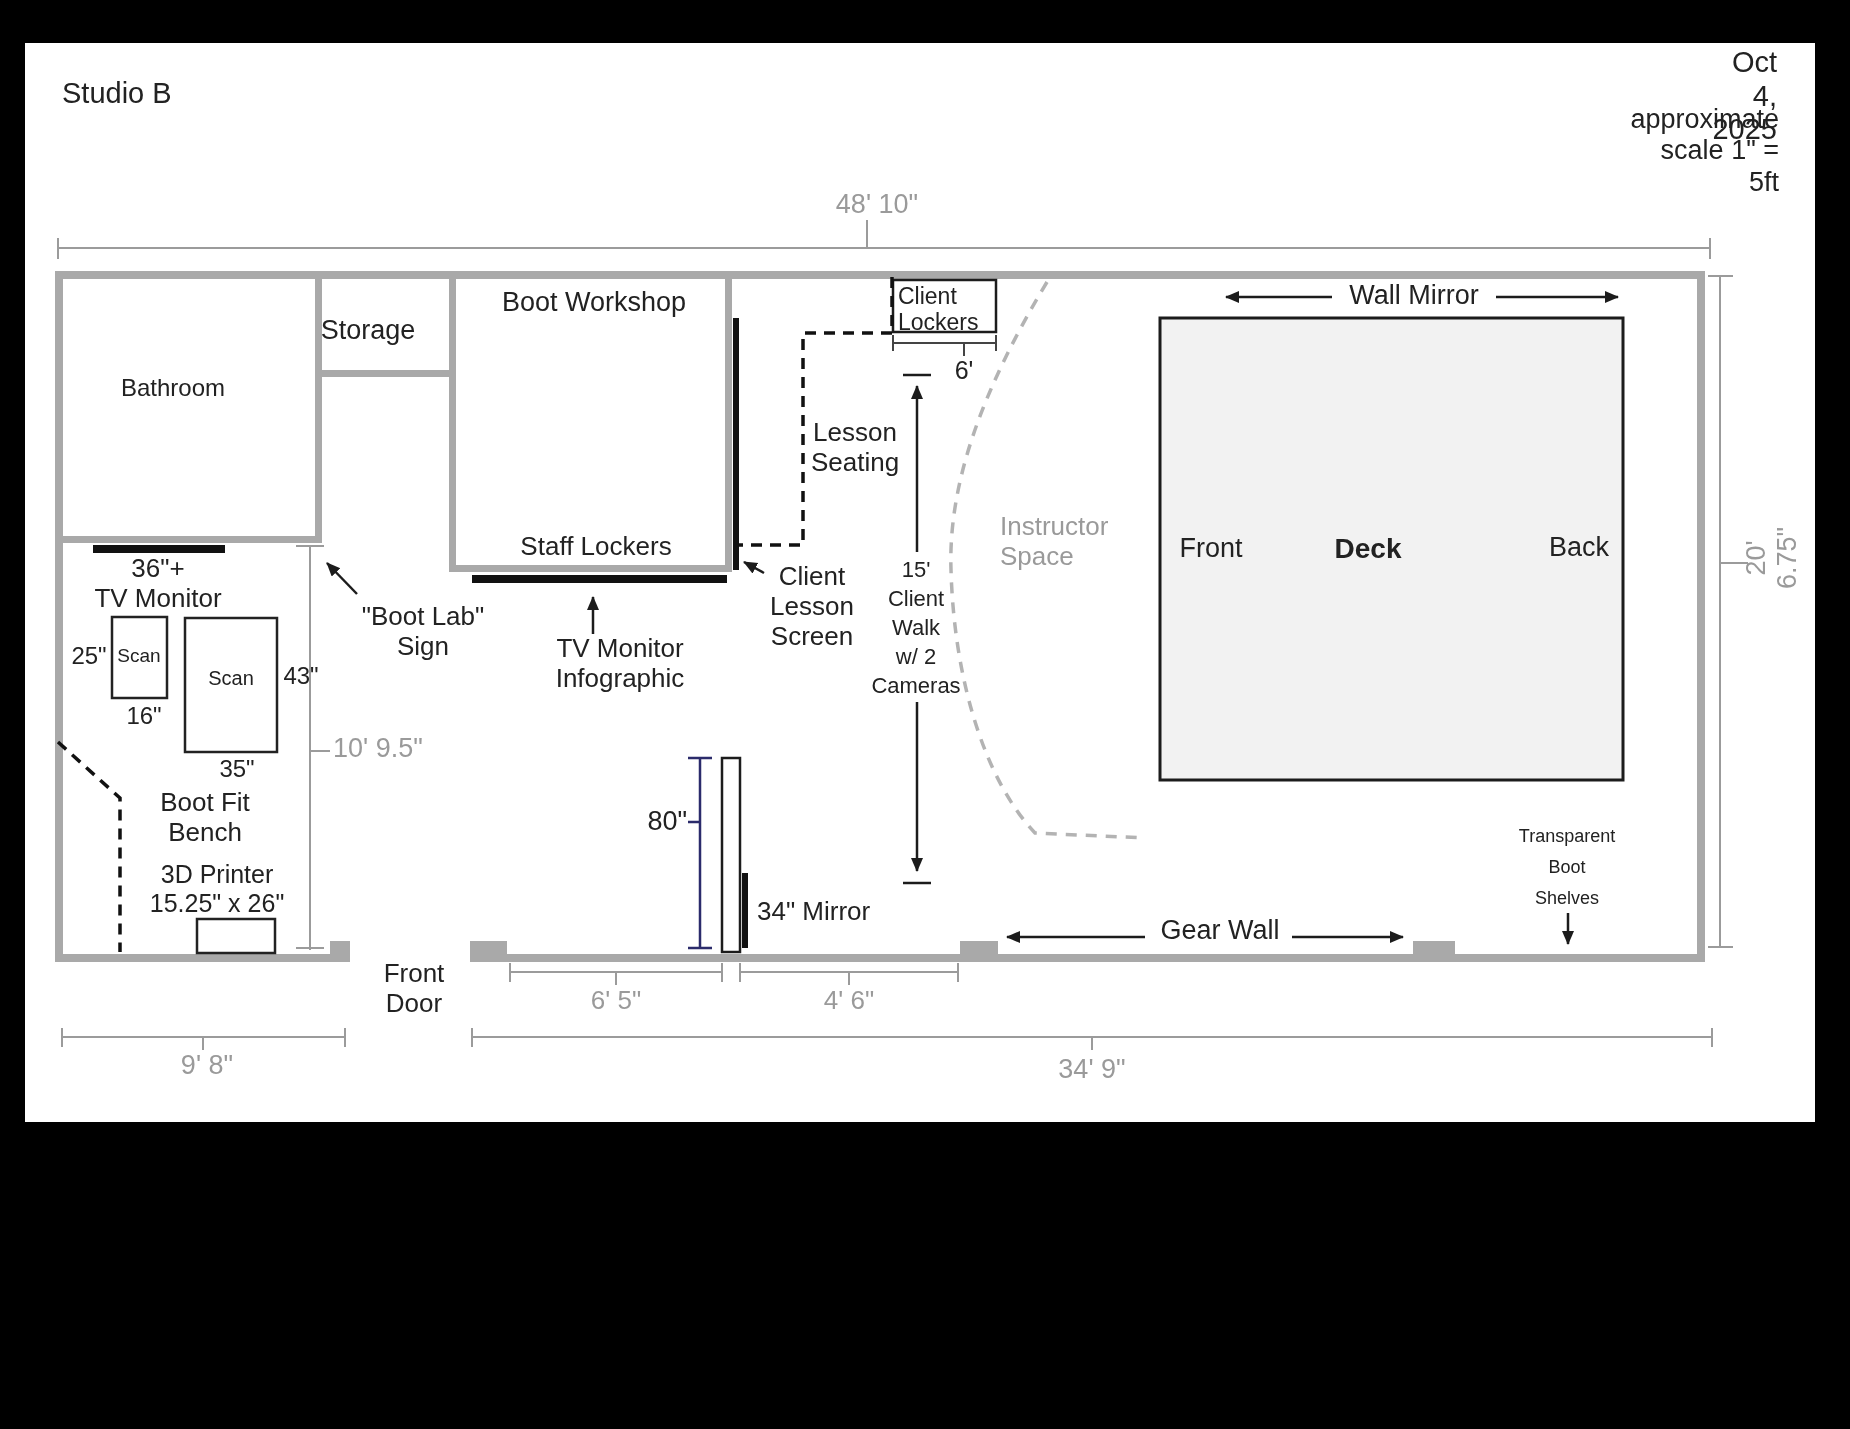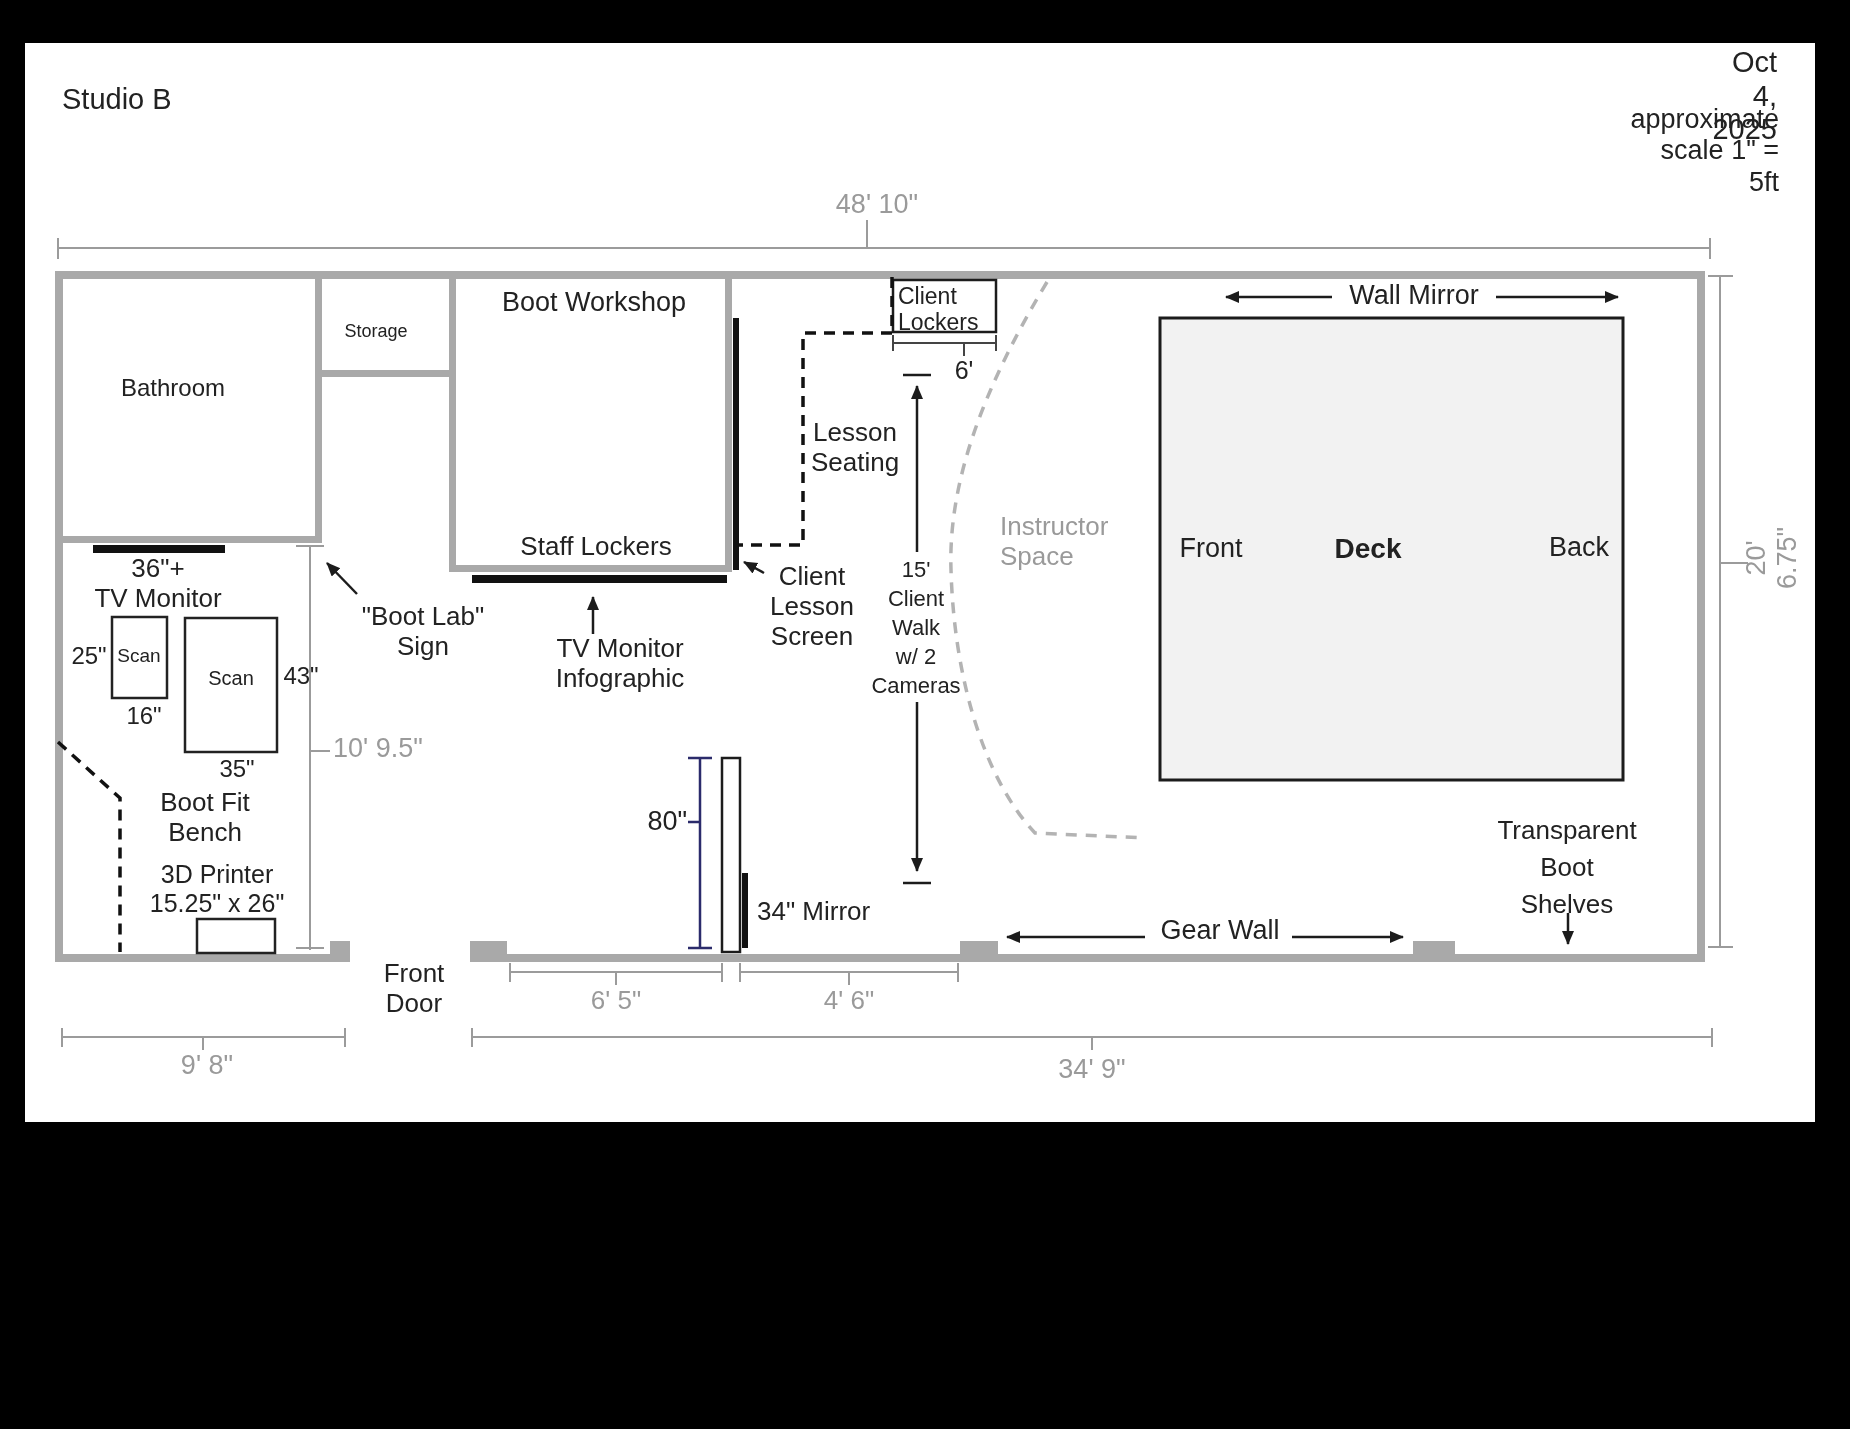--- a/index.html
+++ b/index.html
@@ -91,29 +91,29 @@
       <path d="M903,375 H931"></path>
       <path d="M917,702 L917,871" marker-end="url(#ah)"></path>
       <path d="M903,883 H931"></path>
       <path d="M357,594 L327,563" marker-end="url(#ah)"></path>
       <path d="M764,573 L744,562" marker-end="url(#ah)"></path>
       <path d="M593,634 L593,597" marker-end="url(#ah)"></path>
       <path d="M1568,913 L1568,944" marker-end="url(#ah)"></path>
     </g>
   </svg>
 
-  <div class="lbl l" style="left:62px;top:94px;font-size:29px;margin-top:6px;">Studio B</div>
+  <div class="lbl l" style="left:62px;top:94px;font-size:29px;">Studio B</div>
   <div class="lbl r" style="left:1777px;top:96px;font-size:29px;">Oct 4, 2025</div>
   <div class="lbl r" style="left:1779px;top:151px;font-size:27px;">approximate scale 1" = 5ft</div>
 
   <div class="lbl c gray" style="left:877px;top:205px;font-size:27px;">48' 10"</div>
   <div class="lbl rot gray" style="left:1772px;top:558px;font-size:27px;">20' 6.75"</div>
 
   <div class="lbl c" style="left:173px;top:388px;font-size:24px;">Bathroom</div>
-  <div class="lbl c" style="left:376px;top:331px;font-size:18px;text-align:right;">Storage</div>
+  <div class="lbl c" style="left:368px;top:331px;font-size:27px;text-align:right;">Storage</div>
   <div class="lbl c" style="left:594px;top:303px;font-size:27px;">Boot Workshop</div>
   <div class="lbl c" style="left:596px;top:546px;font-size:26px;">Staff Lockers</div>
   <div class="lbl tl gray" style="left:1000px;top:511px;font-size:26px;line-height:30px;">Instructor
 Space</div>
 
   <div class="lbl tl" style="left:898px;top:283px;font-size:23px;line-height:26px;">Client
 Lockers</div>
   <div class="lbl c" style="left:964px;top:370px;font-size:25px;">6'</div>
 
   <div class="lbl c" style="left:855px;top:447px;font-size:26px;">Lesson
@@ -125,21 +125,21 @@
 Client
 Walk
 w/ 2
 Cameras</div>
 
   <div class="lbl c" style="left:1211px;top:549px;font-size:27px;">Front</div>
   <div class="lbl c bold" style="left:1368px;top:549px;font-size:28px;">Deck</div>
   <div class="lbl c" style="left:1579px;top:548px;font-size:27px;">Back</div>
   <div class="lbl c" style="left:1414px;top:296px;font-size:27px;">Wall Mirror</div>
   <div class="lbl c" style="left:1220px;top:931px;font-size:27px;">Gear Wall</div>
-  <div class="lbl c" style="left:1567px;top:867px;font-size:26px;line-height:37px;">Transparent
+  <div class="lbl c" style="left:1567px;top:867px;font-size:18px;line-height:31px;">Transparent
 Boot
 Shelves</div>
 
   <div class="lbl c" style="left:158px;top:583px;font-size:26px;">36"+
 TV Monitor</div>
   <div class="lbl c" style="left:139px;top:656px;font-size:19px;">Scan</div>
   <div class="lbl c" style="left:231px;top:679px;font-size:20px;">Scan</div>
   <div class="lbl c" style="left:89px;top:656px;font-size:24px;">25"</div>
   <div class="lbl c" style="left:144px;top:716px;font-size:24px;">16"</div>
   <div class="lbl c" style="left:301px;top:676px;font-size:24px;">43"</div>

